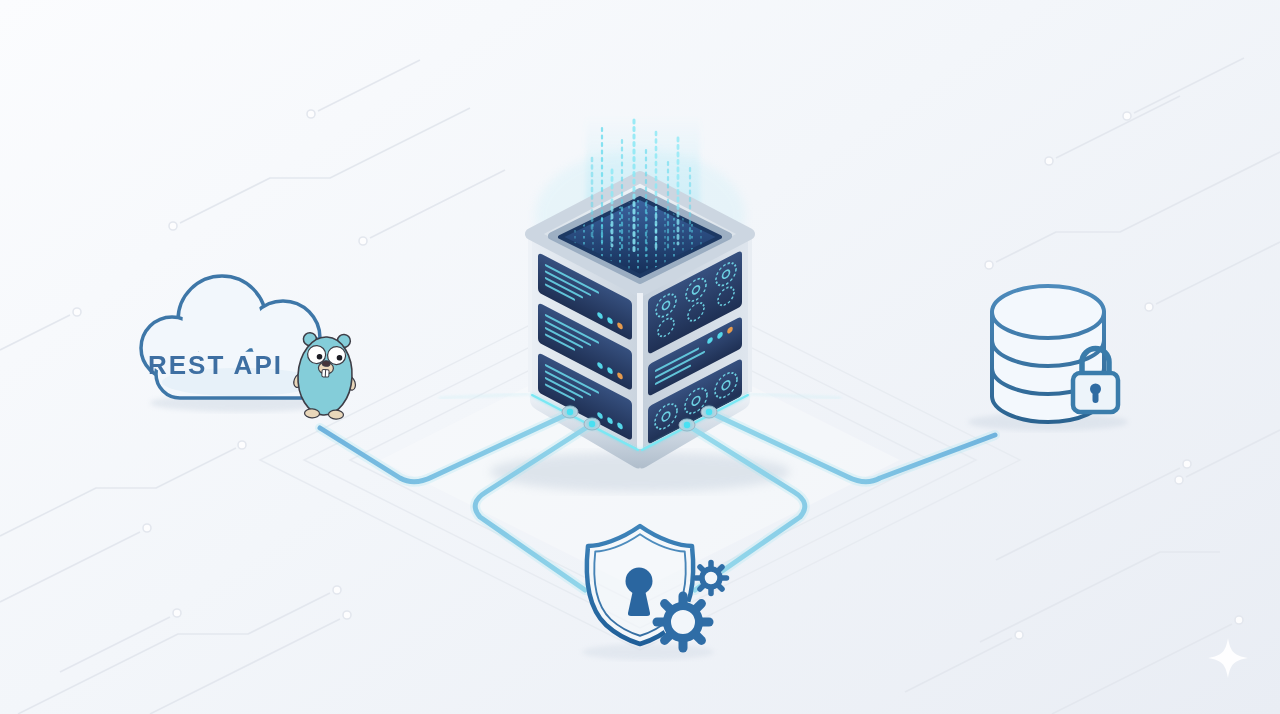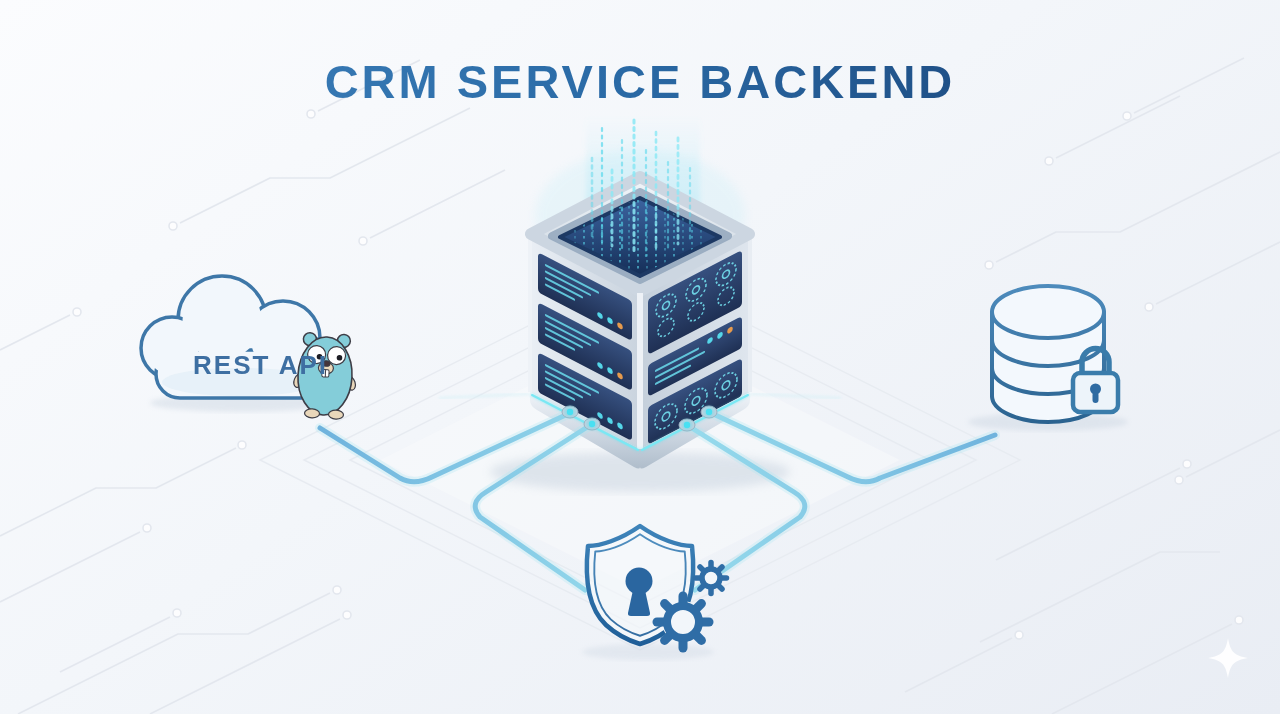--- a/index.html
+++ b/index.html
@@ -9,21 +9,21 @@
     font-family:"Liberation Sans",sans-serif;
   }
   .scene{position:absolute;inset:0;}
   .title{
     position:absolute;top:54px;left:0;width:100%;text-align:center;
     font-size:47px;font-weight:800;letter-spacing:3px;
     background:linear-gradient(90deg,#4286c0 0%,#2a6aa6 48%,#16396b 100%);
     -webkit-background-clip:text;background-clip:text;
     color:transparent;-webkit-text-fill-color:transparent;
   }
-  .lbl{position:absolute;text-align:right;}
+  .lbl{position:absolute;text-align:left;}
   .lbl-restapi{left:148px;top:350px;width:180px;font-size:26px;font-weight:700;letter-spacing:2px;color:#3e6fa2;}
   .lbl-gogin{left:143px;top:413px;width:192px;font-size:23px;font-weight:600;letter-spacing:1px;color:#3a4252;}
   .lbl-postgres{left:956px;top:423px;width:200px;font-size:23px;font-weight:600;letter-spacing:.5px;color:#2f3a4c;}
 </style>
 </head>
 <body>
 
 <div class="stage">
 
 <svg class="scene" viewBox="0 0 1280 714" width="1280" height="714" xmlns="http://www.w3.org/2000/svg">
@@ -392,15 +392,14 @@
           <line x1="704.3" y1="571.3" x2="700" y2="567"></line>
       <line x1="711" y1="568.5" x2="711" y2="562.5"></line>
           <line x1="717.7" y1="571.3" x2="722" y2="567"></line>
     </g>
     <circle cx="711" cy="578" r="9" fill="#f2f6fa" stroke-width="5.5"></circle>
   </g>
 
   <path d="M1228 638 C1230.5 652 1234 655.5 1248 658 C1234 660.5 1230.5 664 1228 678 C1225.5 664 1222 660.5 1208 658 C1222 655.5 1225.5 652 1228 638 Z" fill="#ffffff" opacity=".92"></path>
 </svg>
 
-  <div class="title">CRM SERVICE BACKEND</div>
   <div class="lbl lbl-restapi">REST API</div>
 </div>
 
 </body></html>

